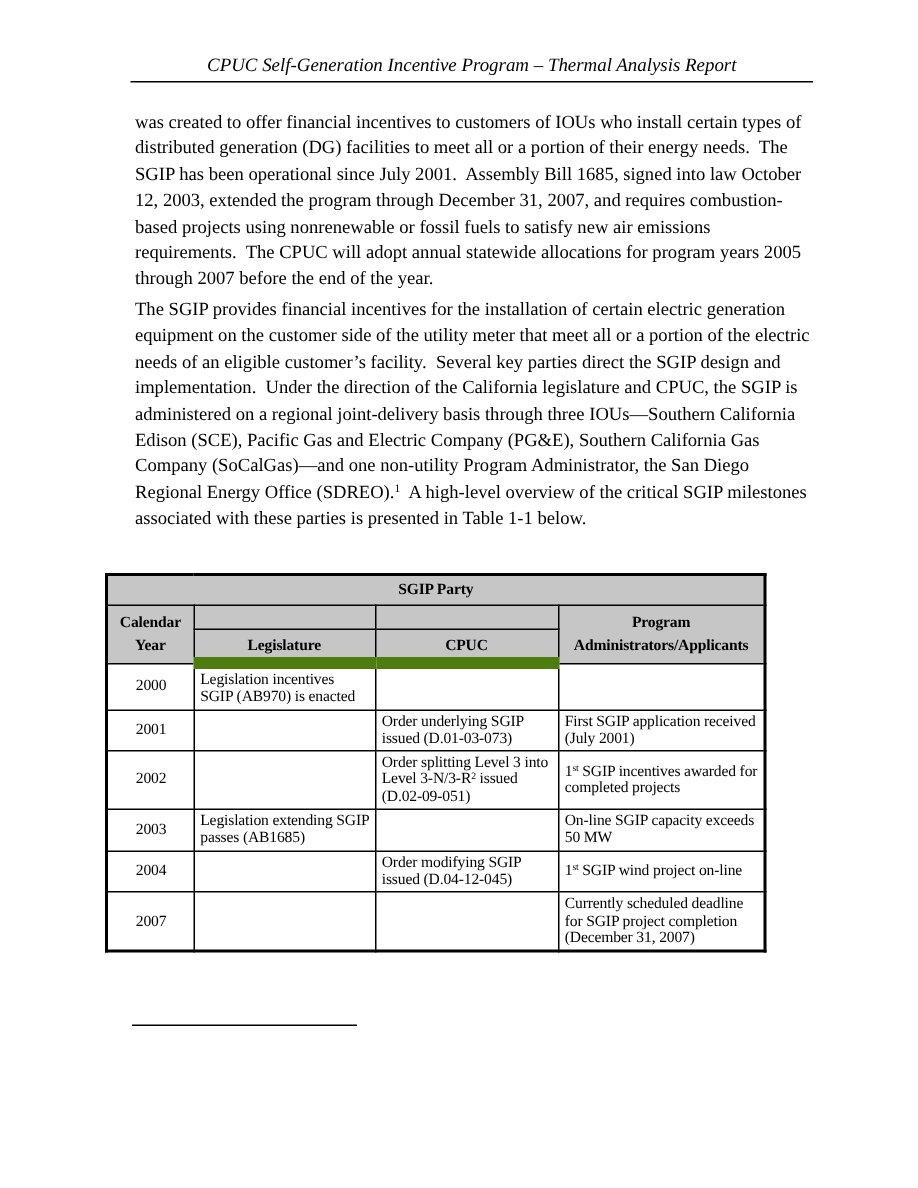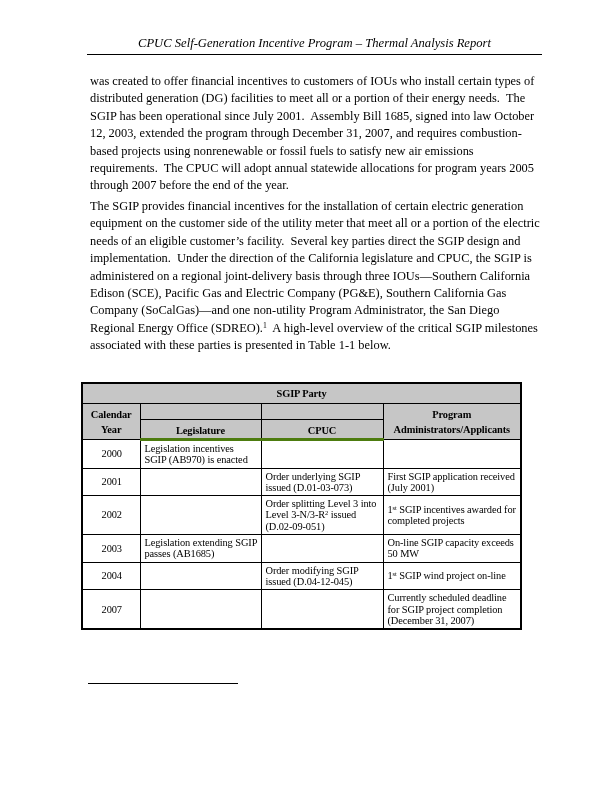--- a/index.html
+++ b/index.html
@@ -21,36 +21,36 @@
   .p1{top:73px;}
   .p2{top:198px;}
   sup{font-size:0.62em;vertical-align:baseline;position:relative;top:-0.5em;line-height:0;}
   
   .table-caption{
     position:absolute;left:81px;top:364px;
     font-family:"Liberation Sans", sans-serif;font-weight:bold;font-size:12.6px;
   }
   
   table.milestones{
-    position:absolute;left:81px;top:382px;width:439px;
+    position:absolute;left:70px;top:382px;width:439px;
     border-collapse:collapse;border:2px solid #000;
     font-size:10.4px;line-height:11.3px;letter-spacing:-0.1px;
     table-layout:fixed;
     padding-left:47px;
   }
   table.milestones th, table.milestones td{
     border:1px solid #000;padding:2px 3px 2px 4px;vertical-align:middle;
   }
   table.milestones thead th{
     background:#c6c6c6;font-weight:bold;text-align:center;padding:2px 2px;
   }
   tr.group-row th{height:15px;}
   th.merged2{line-height:15px;border-bottom:2px solid #000;}
   tr.h2 th.spacer{height:11px;}
-  tr.h3 th{height:14px;border-bottom:3px solid #4d7c0f;vertical-align:bottom;margin-top:31px;}
+  tr.h3 th{height:14px;border-bottom:8px solid #4d7c0f;vertical-align:bottom;margin-top:31px;}
   td.year{text-align:center;}
   
   .footnotes{position:absolute;left:88px;top:683px;width:454px;font-size:10.2px;line-height:13px;}
   .fn-rule{width:150px;border-top:1px solid #000;margin-bottom:5px;}
   .fn-line{display:flex;}
   .fn-marker{display:inline-block;width:16px;flex:0 0 16px;}
   
   .page-footer{
     position:absolute;left:87px;top:729px;width:455px;
     border-top:1.6px solid #000;padding-top:18px;

